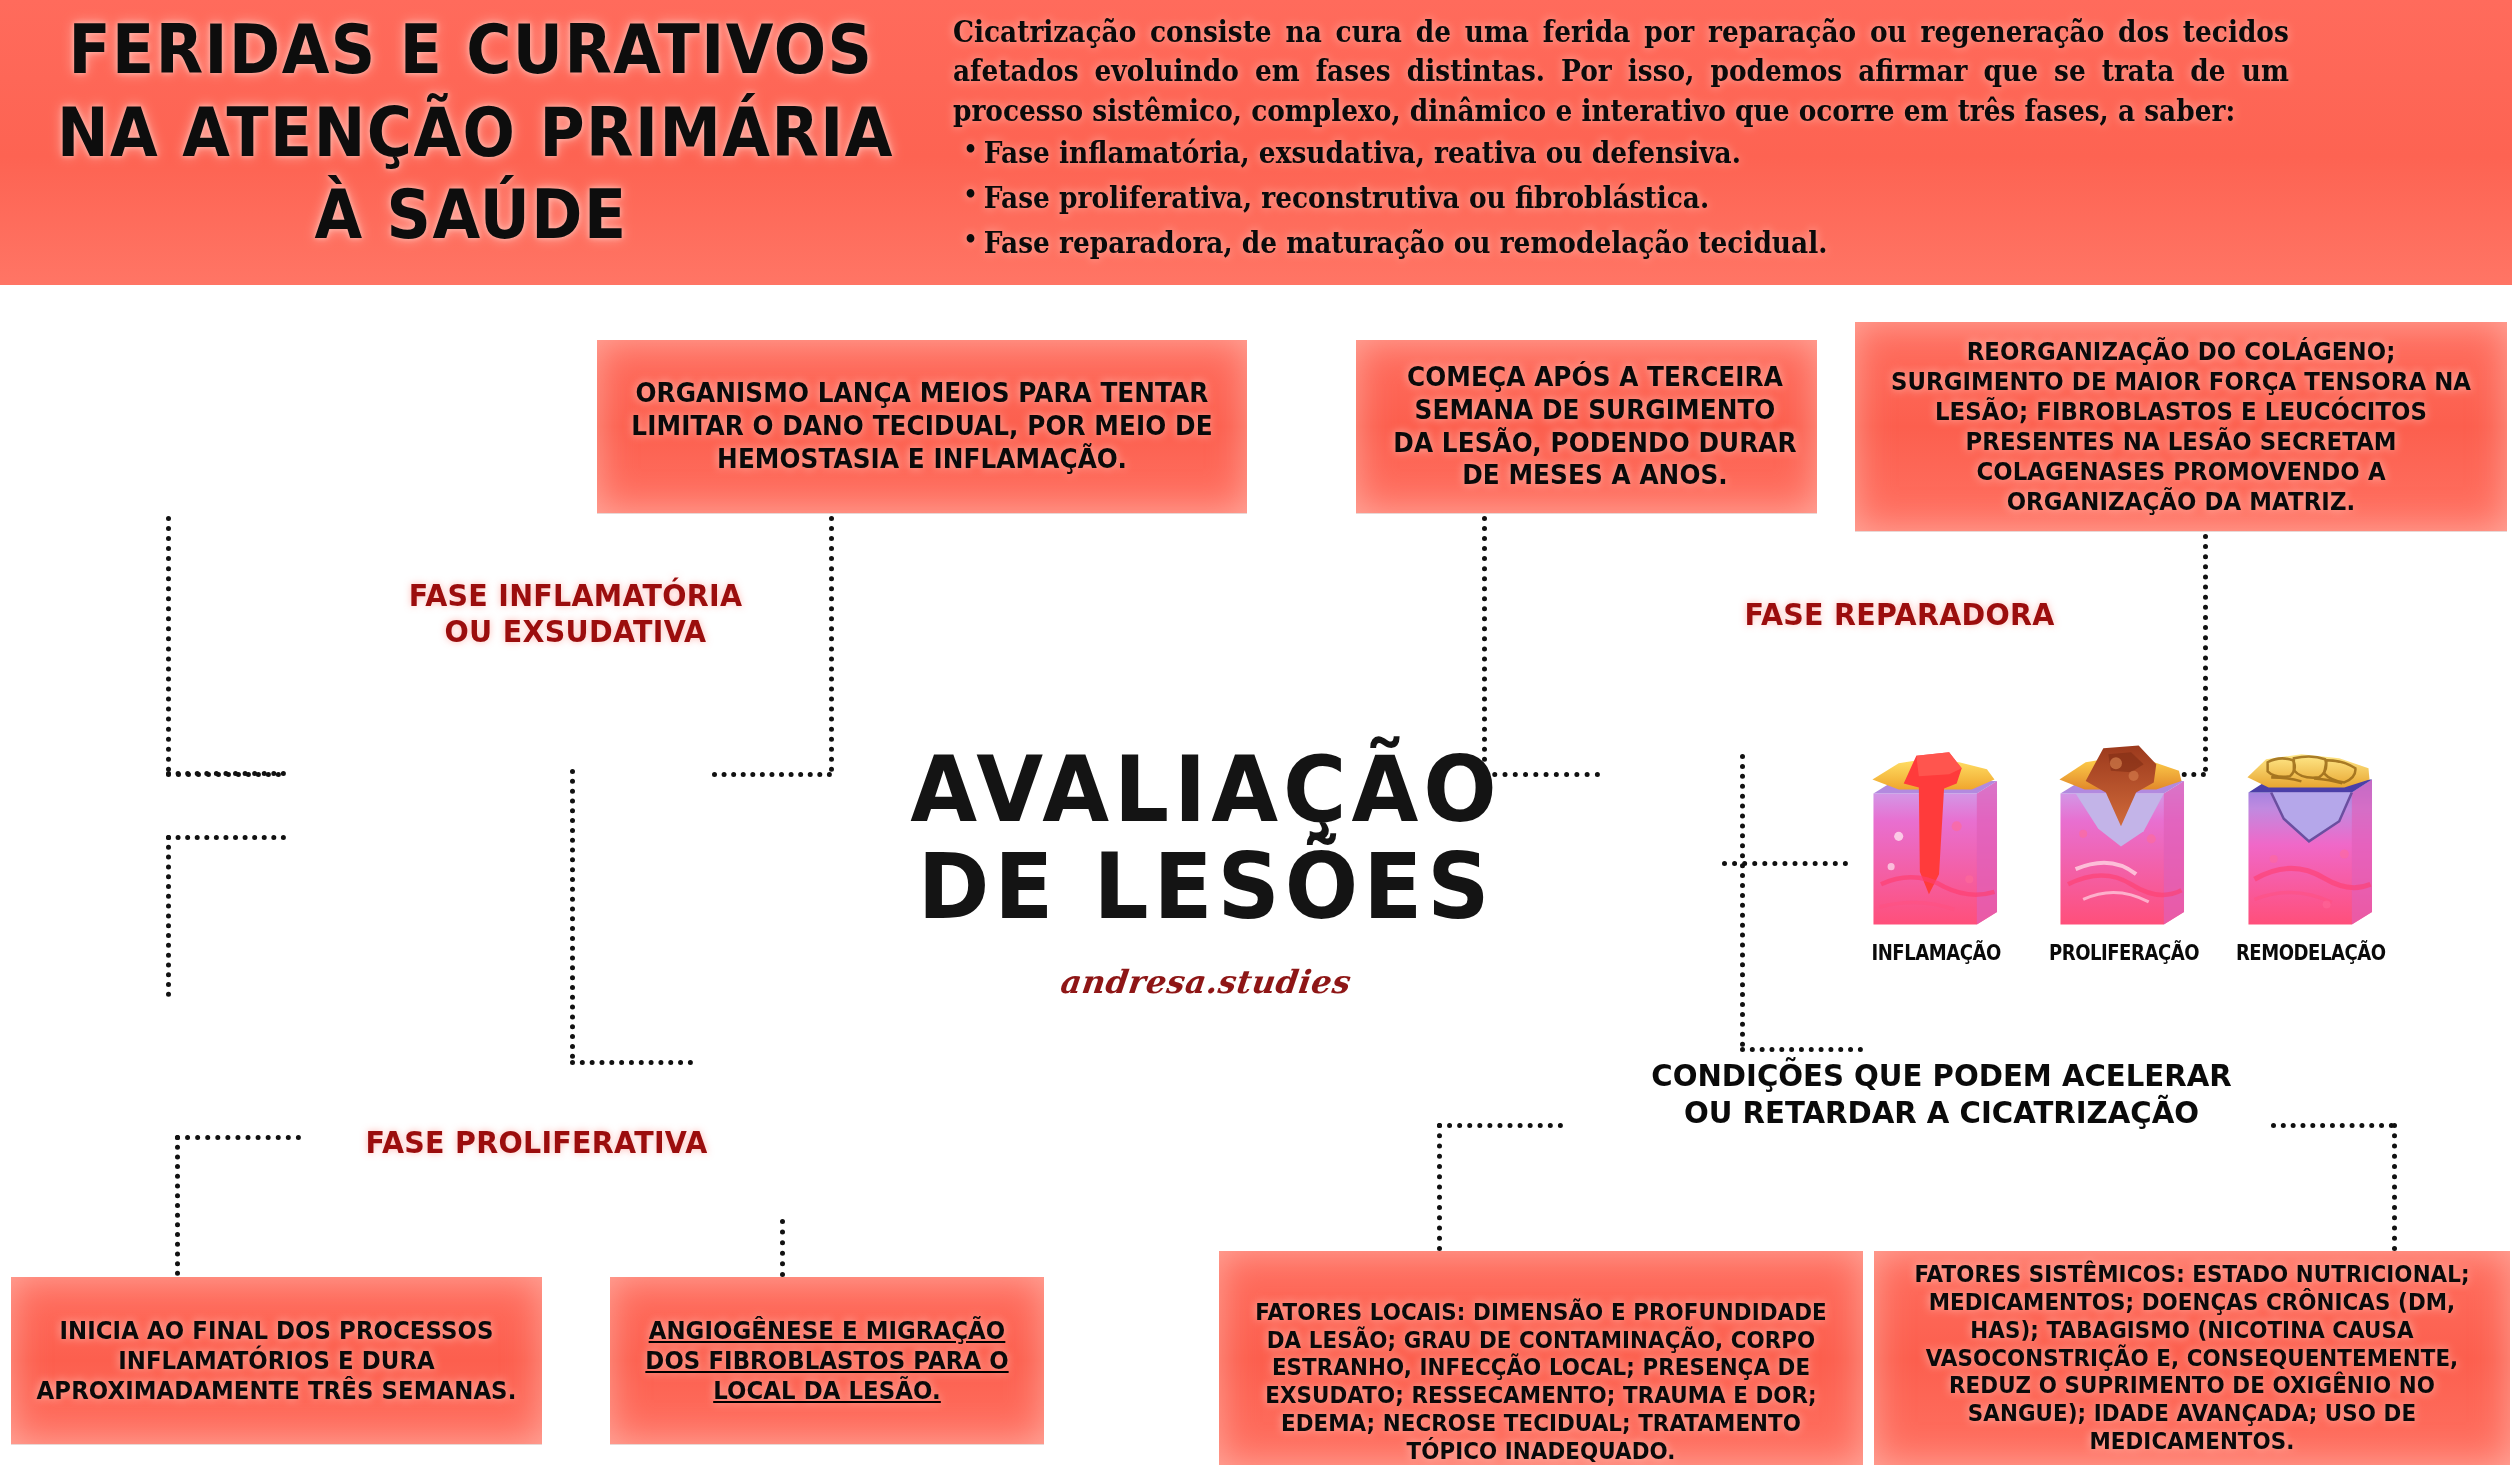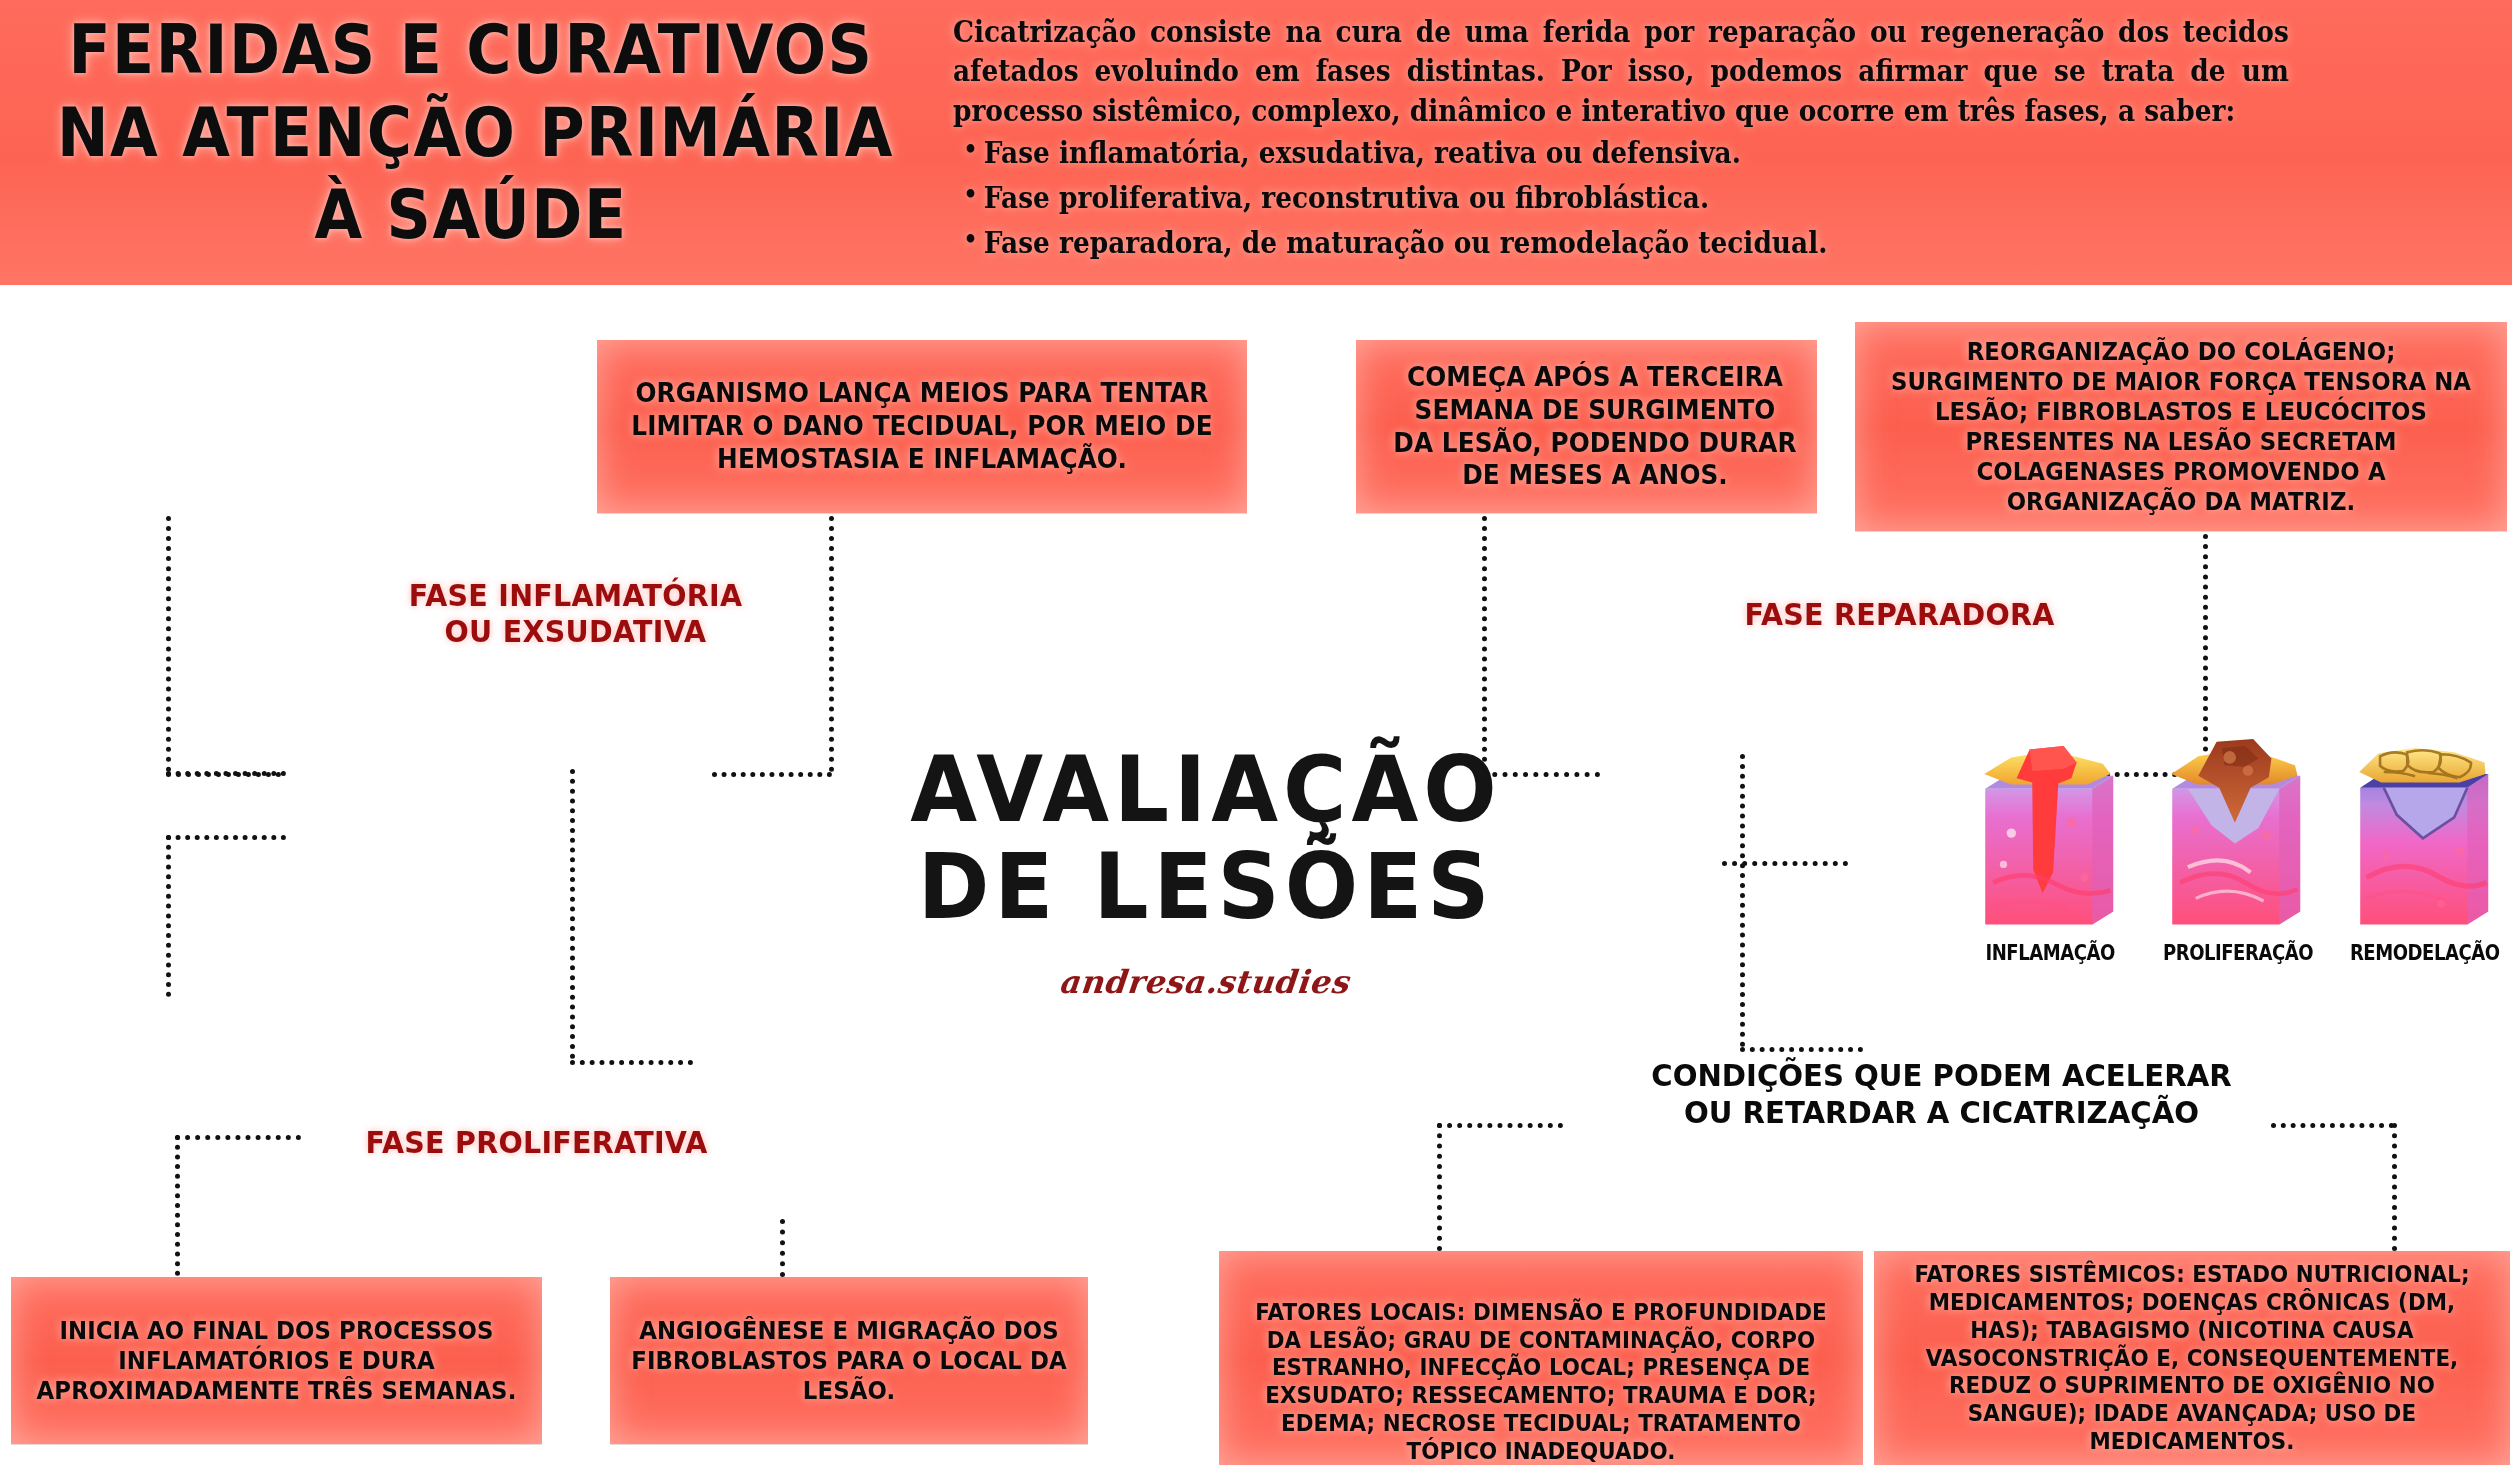--- a/index.html
+++ b/index.html
@@ -171,27 +171,26 @@
   }
   .dot-h {
     position: absolute;
     height: 0;
     border-top: 5.8px dotted #111;
   }
 
   
   .skin-row {
     position: absolute;
-    left: 1973px;
+    left: 1859px;
     top: 733px;
     width: 529px;
     height: 230px;
     display: flex;
     justify-content: space-between;
-    align-items: flex-end;
   }
   .skin-item {
     width: 154px;
     display: flex;
     flex-direction: column;
     align-items: center;
   }
   .skin-svg { display: block; }
   .skin-caption {
     margin-top: 6.3px;
@@ -396,21 +395,21 @@
 
   <div class="dot-h" style="left:175px; top:1135px; width:126px;"></div>
   <div class="dot-v" style="left:175px; top:1135px; height:141px;"></div>
 
   <div class="dot-v" style="left:780px; top:1219px; height:58px;"></div>
 
   <div class="box small" style="left:10.5px; top:1277px; width:531px; height:167px;">
     <div class="txt">INICIA AO FINAL DOS PROCESSOS INFLAMATÓRIOS E DURA APROXIMADAMENTE TRÊS SEMANAS.</div>
   </div>
 
-  <div class="box small" style="left:610px; top:1277px; width:478px; height:167px;">
+  <div class="box small" style="left:610px; top:1277px; width:434px; height:167px;text-decoration:underline;">
     <div class="txt">ANGIOGÊNESE E MIGRAÇÃO DOS FIBROBLASTOS PARA O LOCAL DA LESÃO.</div>
   </div>
 
   <div class="section-heading" style="left:1528px; top:1057px; width:827px;">
     <div>CONDIÇÕES QUE PODEM ACELERAR</div>
     <div>OU RETARDAR A CICATRIZAÇÃO</div>
   </div>
 
   <div class="dot-h" style="left:1437px; top:1123px; width:126px;"></div>
   <div class="dot-v" style="left:1437px; top:1123px; height:128px;"></div>

